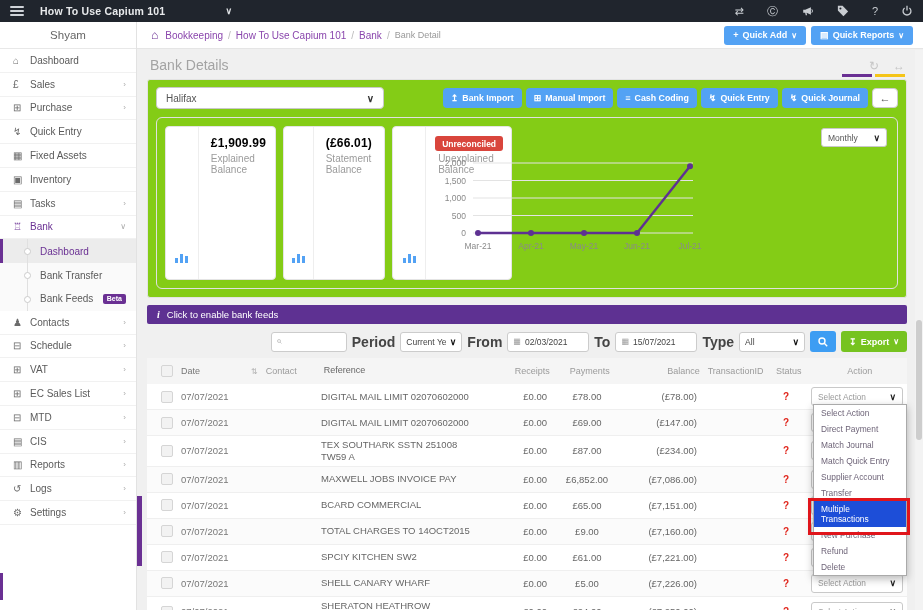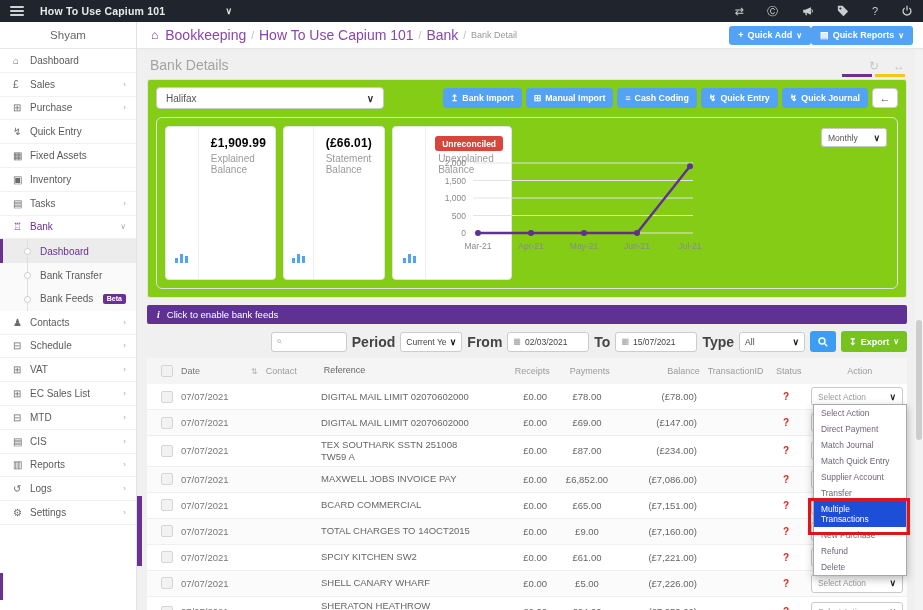--- a/index.html
+++ b/index.html
@@ -28,25 +28,25 @@
   .side-item.parent-active .si-icon { color:#6a3093; }
   .side-item.child { padding-left:40px; background:#fafafa; border-bottom:none; }
   .side-item.child::before { content:""; position:absolute; left:27px; top:0; bottom:0; width:1px; background:#e0e0e0; }
   .side-item.child::after { content:""; position:absolute; left:24px; top:50%; margin-top:-3px; width:5px; height:5px; border:1px solid #ccc; border-radius:50%; background:#fff; }
   .side-item.child.active { background:#ececec; color:#6a3093; box-shadow:inset 3px 0 0 #6a3093; }
   .accent-strip-a { position:absolute; left:0; top:551px; width:3px; height:27px; background:#6a3093; }
 
   .main { flex:1; display:flex; flex-direction:column; min-width:0; position:relative; }
   .crumbbar { height:27px; background:#fff; border-bottom:1px solid #e5e5e5; display:flex; align-items:center; padding:0 10px 0 14px; }
   .home-ic { color:#6a3093; font-size:12px; margin-right:7px; }
-  .crumb { font-size:14px; color:#8a46ad; cursor:pointer; }
+  .crumb { font-size:10px; color:#8a46ad; cursor:pointer; }
   .crumb-sep { color:#bbb; font-size:10px; margin:0 5px; }
   .crumb-sep::before { content:"/"; }
   .crumb-current { font-size:9px; color:#999; }
-  .crumb-actions { margin-left:auto; display:flex; }
+  .crumb-actions { margin-left:auto; display:flex; gap:5px; }
   .btn-blue { background:#53a2f4; color:#fff; border:none; border-radius:3px; font-size:9px; font-weight:bold; height:19px; padding:0 9px; display:flex; align-items:center; gap:4px; cursor:pointer; font-family:inherit; }
   .btn-blue .bchev { font-size:8px; }
   .plus-ic::before { content:"+"; font-weight:bold; }
   .grid-ic::before { content:"▤"; font-size:9px; }
 
   .content { flex:1; background:#f0f0f0; position:relative; overflow:hidden; padding:0 16px 0 10px; }
   .page-head { display:flex; align-items:flex-start; justify-content:space-between; padding:8px 2px 6px 3px; position:relative; }
   .page-title { font-size:14px; color:#a3a3a3; }
   .head-icons { display:flex; gap:14px; color:#c5c5c5; font-size:12px; margin-top:2px; }
   .accent-bars { position:absolute; right:2px; top:25px; display:flex; gap:3px; }

